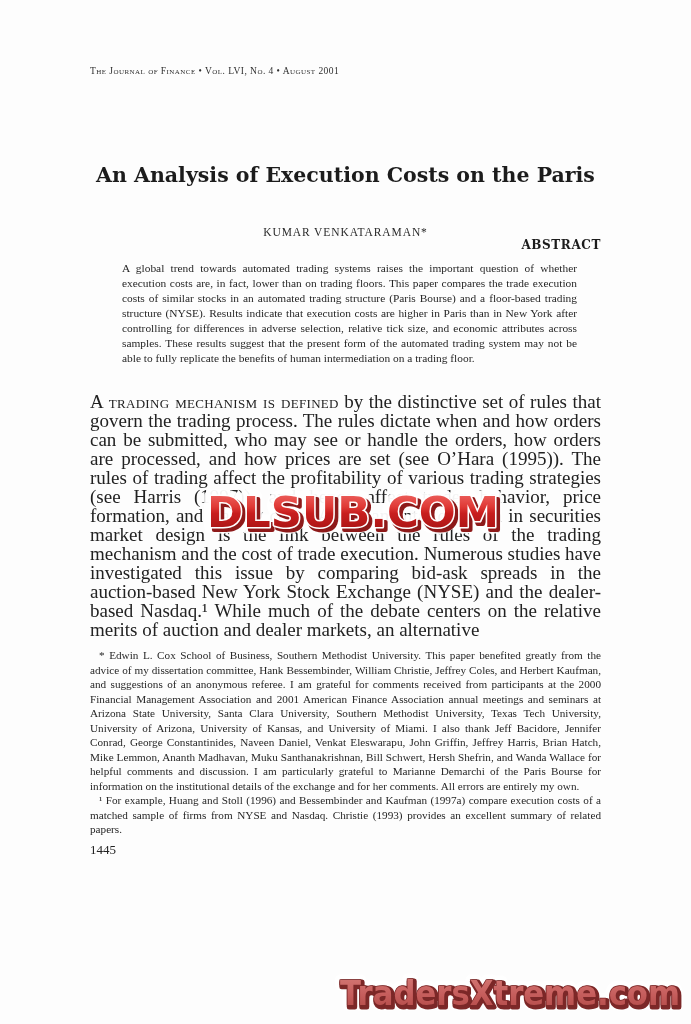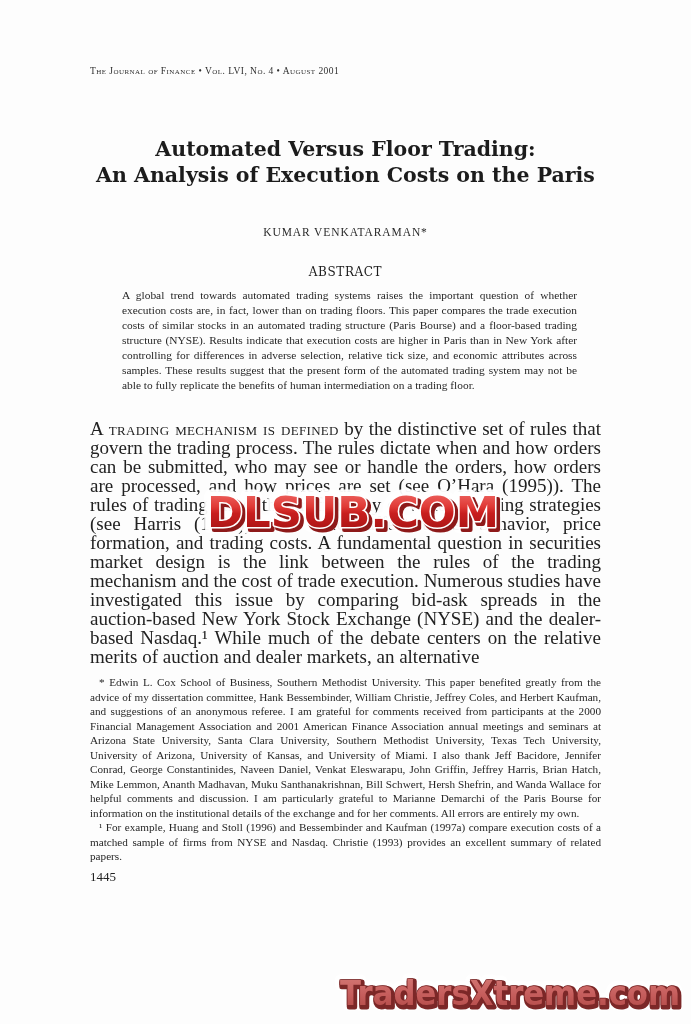--- a/index.html
+++ b/index.html
@@ -17,22 +17,22 @@
   }
   .title {
     margin-top:60px; font-size:20.5px; font-weight:bold; line-height:26px;
     text-align:center; color:#1c1c1c; font-family:"DejaVu Serif", serif;
   }
   .author {
     margin-top:38px; font-size:11.5px; letter-spacing:0.9px;
     text-align:center; color:#2a2a2a;
   }
   .abstract-heading {
-    margin-top:27px; font-size:12px; font-weight:normal; letter-spacing:0.6px;
-    text-align:center; font-family:"DejaVu Serif", serif; color:#1c1c1c;
+    font-size:12px; font-weight:bold; letter-spacing:0.6px;
+    text-align:right; font-family:"DejaVu Serif", serif; color:#1c1c1c;
   }
   .abstract {
     margin:9px 24px 0 32px; font-size:11.4px; line-height:15px;
     text-align:justify; color:#262626;
   }
   .body-text {
     margin-top:26px; font-size:19px; line-height:19px;
     text-align:justify; color:#222;
   }
   .smallcaps { font-variant:small-caps; letter-spacing:0.3px; }
@@ -50,21 +50,21 @@
   svg text { font-family:"DejaVu Sans", sans-serif; font-weight:bold; }
 </style>
 </head>
 <body>
 
 <div class="page">
 
   <div class="content">
     <div class="journal-line">The Journal of Finance • Vol. LVI, No. 4 • August 2001</div>
 
-    <h1 class="title"><span>Automated Versus Floor Trading:</span><br>
+    <h1 class="title"><br>
       <span>An Analysis of Execution Costs on the Paris</span><br>
     </h1>
 
     <div class="author">KUMAR VENKATARAMAN*</div>
 
     <div class="abstract-heading">ABSTRACT</div>
 
     <p class="abstract">A global trend towards automated trading systems raises the important question of whether execution costs are, in fact, lower than on trading floors. This paper compares the trade execution costs of similar stocks in an automated trading structure (Paris Bourse) and a floor-based trading structure (NYSE). Results indicate that execution costs are higher in Paris than in New York after controlling for differences in adverse selection, relative tick size, and economic attributes across samples. These results suggest that the present form of the automated trading system may not be able to fully replicate the benefits of human intermediation on a trading floor.</p>
 
     <p class="body-text"><span class="smallcaps">A trading mechanism is defined</span>

